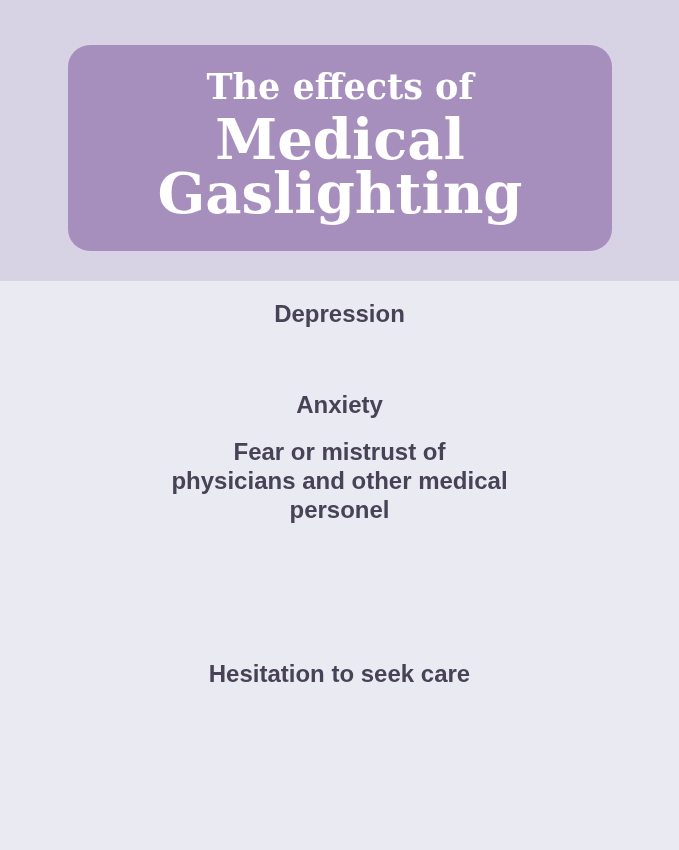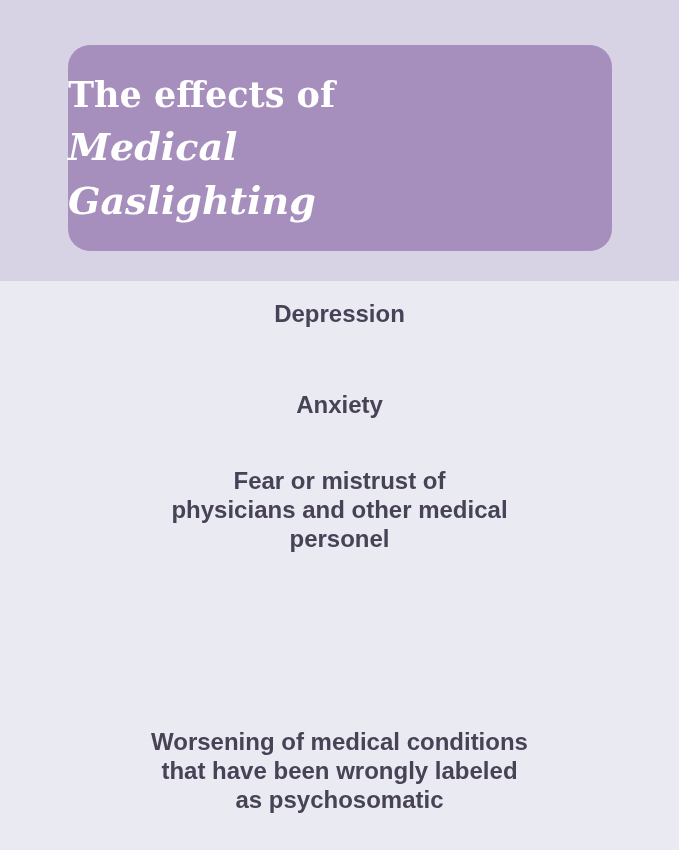--- a/index.html
+++ b/index.html
@@ -24,37 +24,37 @@
   }
   .title-card {
     position: absolute;
     left: 68px;
     top: 45px;
     width: 544px;
     height: 206px;
     background: #a78fbd;
     border-radius: 22px;
     box-sizing: border-box;
-    padding-top: 28px;
+    padding-top: 20px;
+    text-align: center;
     color: #ffffff;
   }
   .title-line1 {
     font-family: "DejaVu Serif", serif;
     font-weight: bold;
     font-size: 35px;
     line-height: 44px;
   }
   .title-line2 {
     font-family: "DejaVu Serif", serif;
     font-weight: bold;
-    font-size: 38px;
+    font-size: 56px;
     line-height: 54px;
     margin-top: 3px;
     white-space: pre-line;
-    font-style: italic;
   }
 
   
   .body-section {
     position: absolute;
     left: 0; top: 281px;
     width: 679px;
     height: 683px;
     background: #eaeaf3;
   }
@@ -65,21 +65,21 @@
     text-align: center;
     color: #474256;
     font-weight: bold;
     font-size: 24px;
     line-height: 29px;
     white-space: pre-line;
     letter-spacing: 0px;
   }
   .item-0 { top: 18px;  }
   .item-1 { top: 109px;  }
-  .item-2 { top: 185px; }
+  .item-2 { top: 156px; }
   .item-3 { top: 281px; }
   .item-4 { top: 378px; }
   .item-5 { top: 446px; }
 </style>
 </head>
 <body>
 
 <div class="top-section">
   <div class="title-card">
     <div class="title-line1">The effects of</div>
@@ -87,16 +87,14 @@
 Gaslighting</div>
   </div>
 </div>
 
 <div class="body-section">
   <div class="effect-item item-0">Depression</div>
   <div class="effect-item item-1">Anxiety</div>
   <div class="effect-item item-2">Fear or mistrust of
 physicians and other medical
 personel</div>
-  <div class="effect-item item-5">Worsening of medical conditions
-that have been wrongly labeled
-as psychosomatic</div>
+  <div class="effect-item item-4">Hesitation to seek care</div>
 </div>
 
 </body></html>

